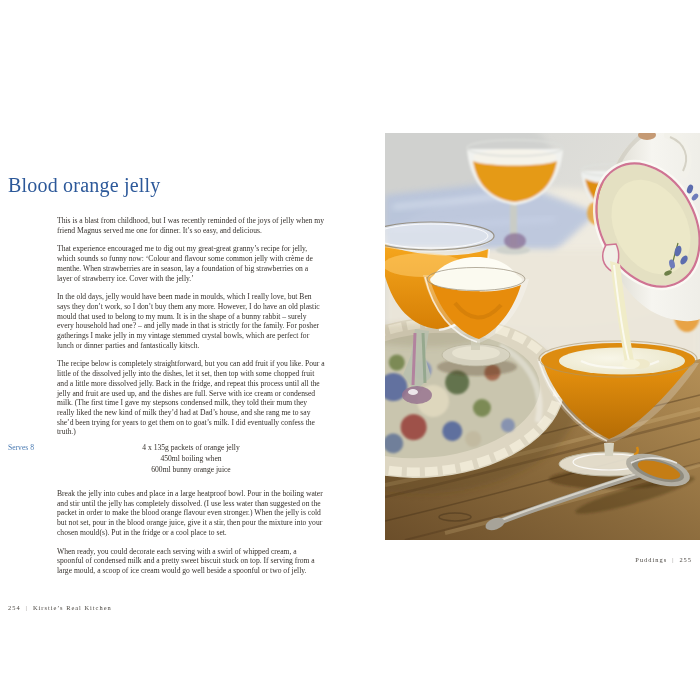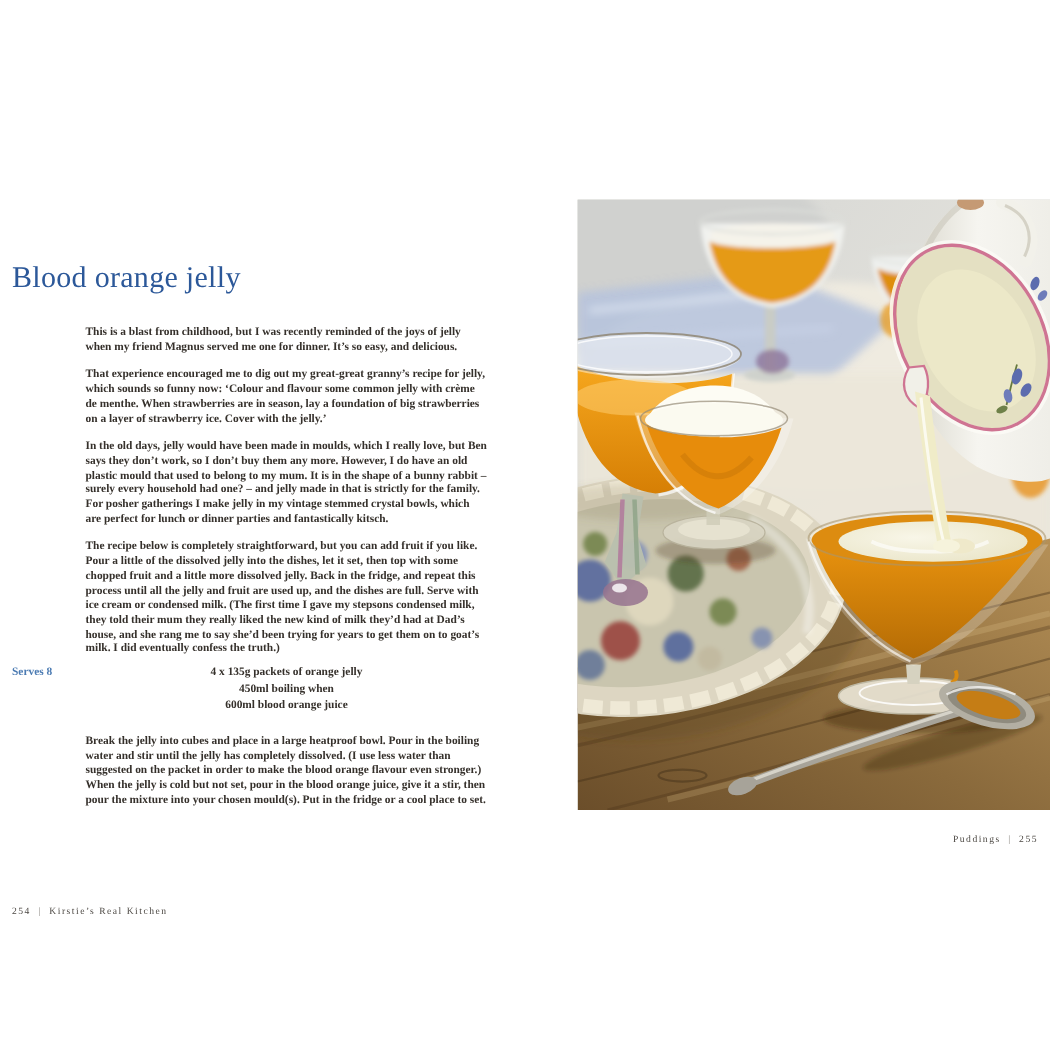--- a/index.html
+++ b/index.html
@@ -11,21 +11,21 @@
   .spread{position:absolute;inset:0;background:#ffffff;}
 
   
   .left-page{position:absolute;left:0;top:0;width:350px;height:700px;margin-top:48px;}
   .recipe-title{
     position:absolute;left:8px;top:126px;margin:0;
     font-size:20px;font-weight:400;color:#2c5899;letter-spacing:.2px;
   }
   .text-col{
     position:absolute;left:57px;top:168px;width:268px;
-    font-size:7.6px;line-height:9.7px;color:#35302b;text-align:left;font-weight:bold;
+    font-size:7.6px;line-height:9.7px;color:#35302b;text-align:left;
   }
   .text-col p{margin:0 0 9px 0;}
   .text-col p.tight{margin-bottom:5px;}
   .serves-block{position:relative;margin:0 0 14px 0;line-height:11px;font-size:7.6px;text-align:center;}
   .serves-label{
     position:absolute;left:-49px;top:0;color:#4a7ab2;font-size:7.6px;
   }
   .ingredients{list-style:none;margin:0;padding:0;}
   .page-footer{
     position:absolute;top:556px;font-size:6.4px;color:#4c4843;
@@ -55,25 +55,26 @@
       <p>This is a blast from childhood, but I was recently reminded of the joys of jelly when my friend Magnus served me one for dinner. It’s so easy, and delicious.</p>
       <p>That experience encouraged me to dig out my great-great granny’s recipe for jelly, which sounds so funny now: ‘Colour and flavour some common jelly with crème de menthe. When strawberries are in season, lay a foundation of big strawberries on a layer of strawberry ice. Cover with the jelly.’</p>
       <p>In the old days, jelly would have been made in moulds, which I really love, but Ben says they don’t work, so I don’t buy them any more. However, I do have an old plastic mould that used to belong to my mum. It is in the shape of a bunny rabbit – surely every household had one? – and jelly made in that is strictly for the family. For posher gatherings I make jelly in my vintage stemmed crystal bowls, which are perfect for lunch or dinner parties and fantastically kitsch.</p>
       <p class="tight">The recipe below is completely straightforward, but you can add fruit if you like. Pour a little of the dissolved jelly into the dishes, let it set, then top with some chopped fruit and a little more dissolved jelly. Back in the fridge, and repeat this process until all the jelly and fruit are used up, and the dishes are full. Serve with ice cream or condensed milk. (The first time I gave my stepsons condensed milk, they told their mum they really liked the new kind of milk they’d had at Dad’s house, and she rang me to say she’d been trying for years to get them on to goat’s milk. I did eventually confess the truth.)</p>
 
       <div class="serves-block">
         <span class="serves-label">Serves 8</span>
         <ul class="ingredients">
           <li>4 x 135g packets of orange jelly</li>
           <li>450ml boiling when</li>
-          <li>600ml blood orange juice</li>
+          <li>600ml bunny orange juice</li>
         </ul>
       </div>
 
       <p>Break the jelly into cubes and place in a large heatproof bowl. Pour in the boiling water and stir until the jelly has completely dissolved. (I use less water than suggested on the packet in order to make the blood orange flavour even stronger.) When the jelly is cold but not set, pour in the blood orange juice, give it a stir, then pour the mixture into your chosen mould(s). Put in the fridge or a cool place to set.</p>
+      <p>When ready, you could decorate each serving with a swirl of whipped cream, a spoonful of condensed milk and a pretty sweet biscuit stuck on top. If serving from a large mould, a scoop of ice cream would go well beside a spoonful or two of jelly.</p>
     </div>
 
     <div class="page-footer fl">
       <span>254</span>
       <span class="sep">|</span>
       <span>Kirstie’s Real Kitchen</span>
     </div>
   </section>
 
   <section class="right-page">

